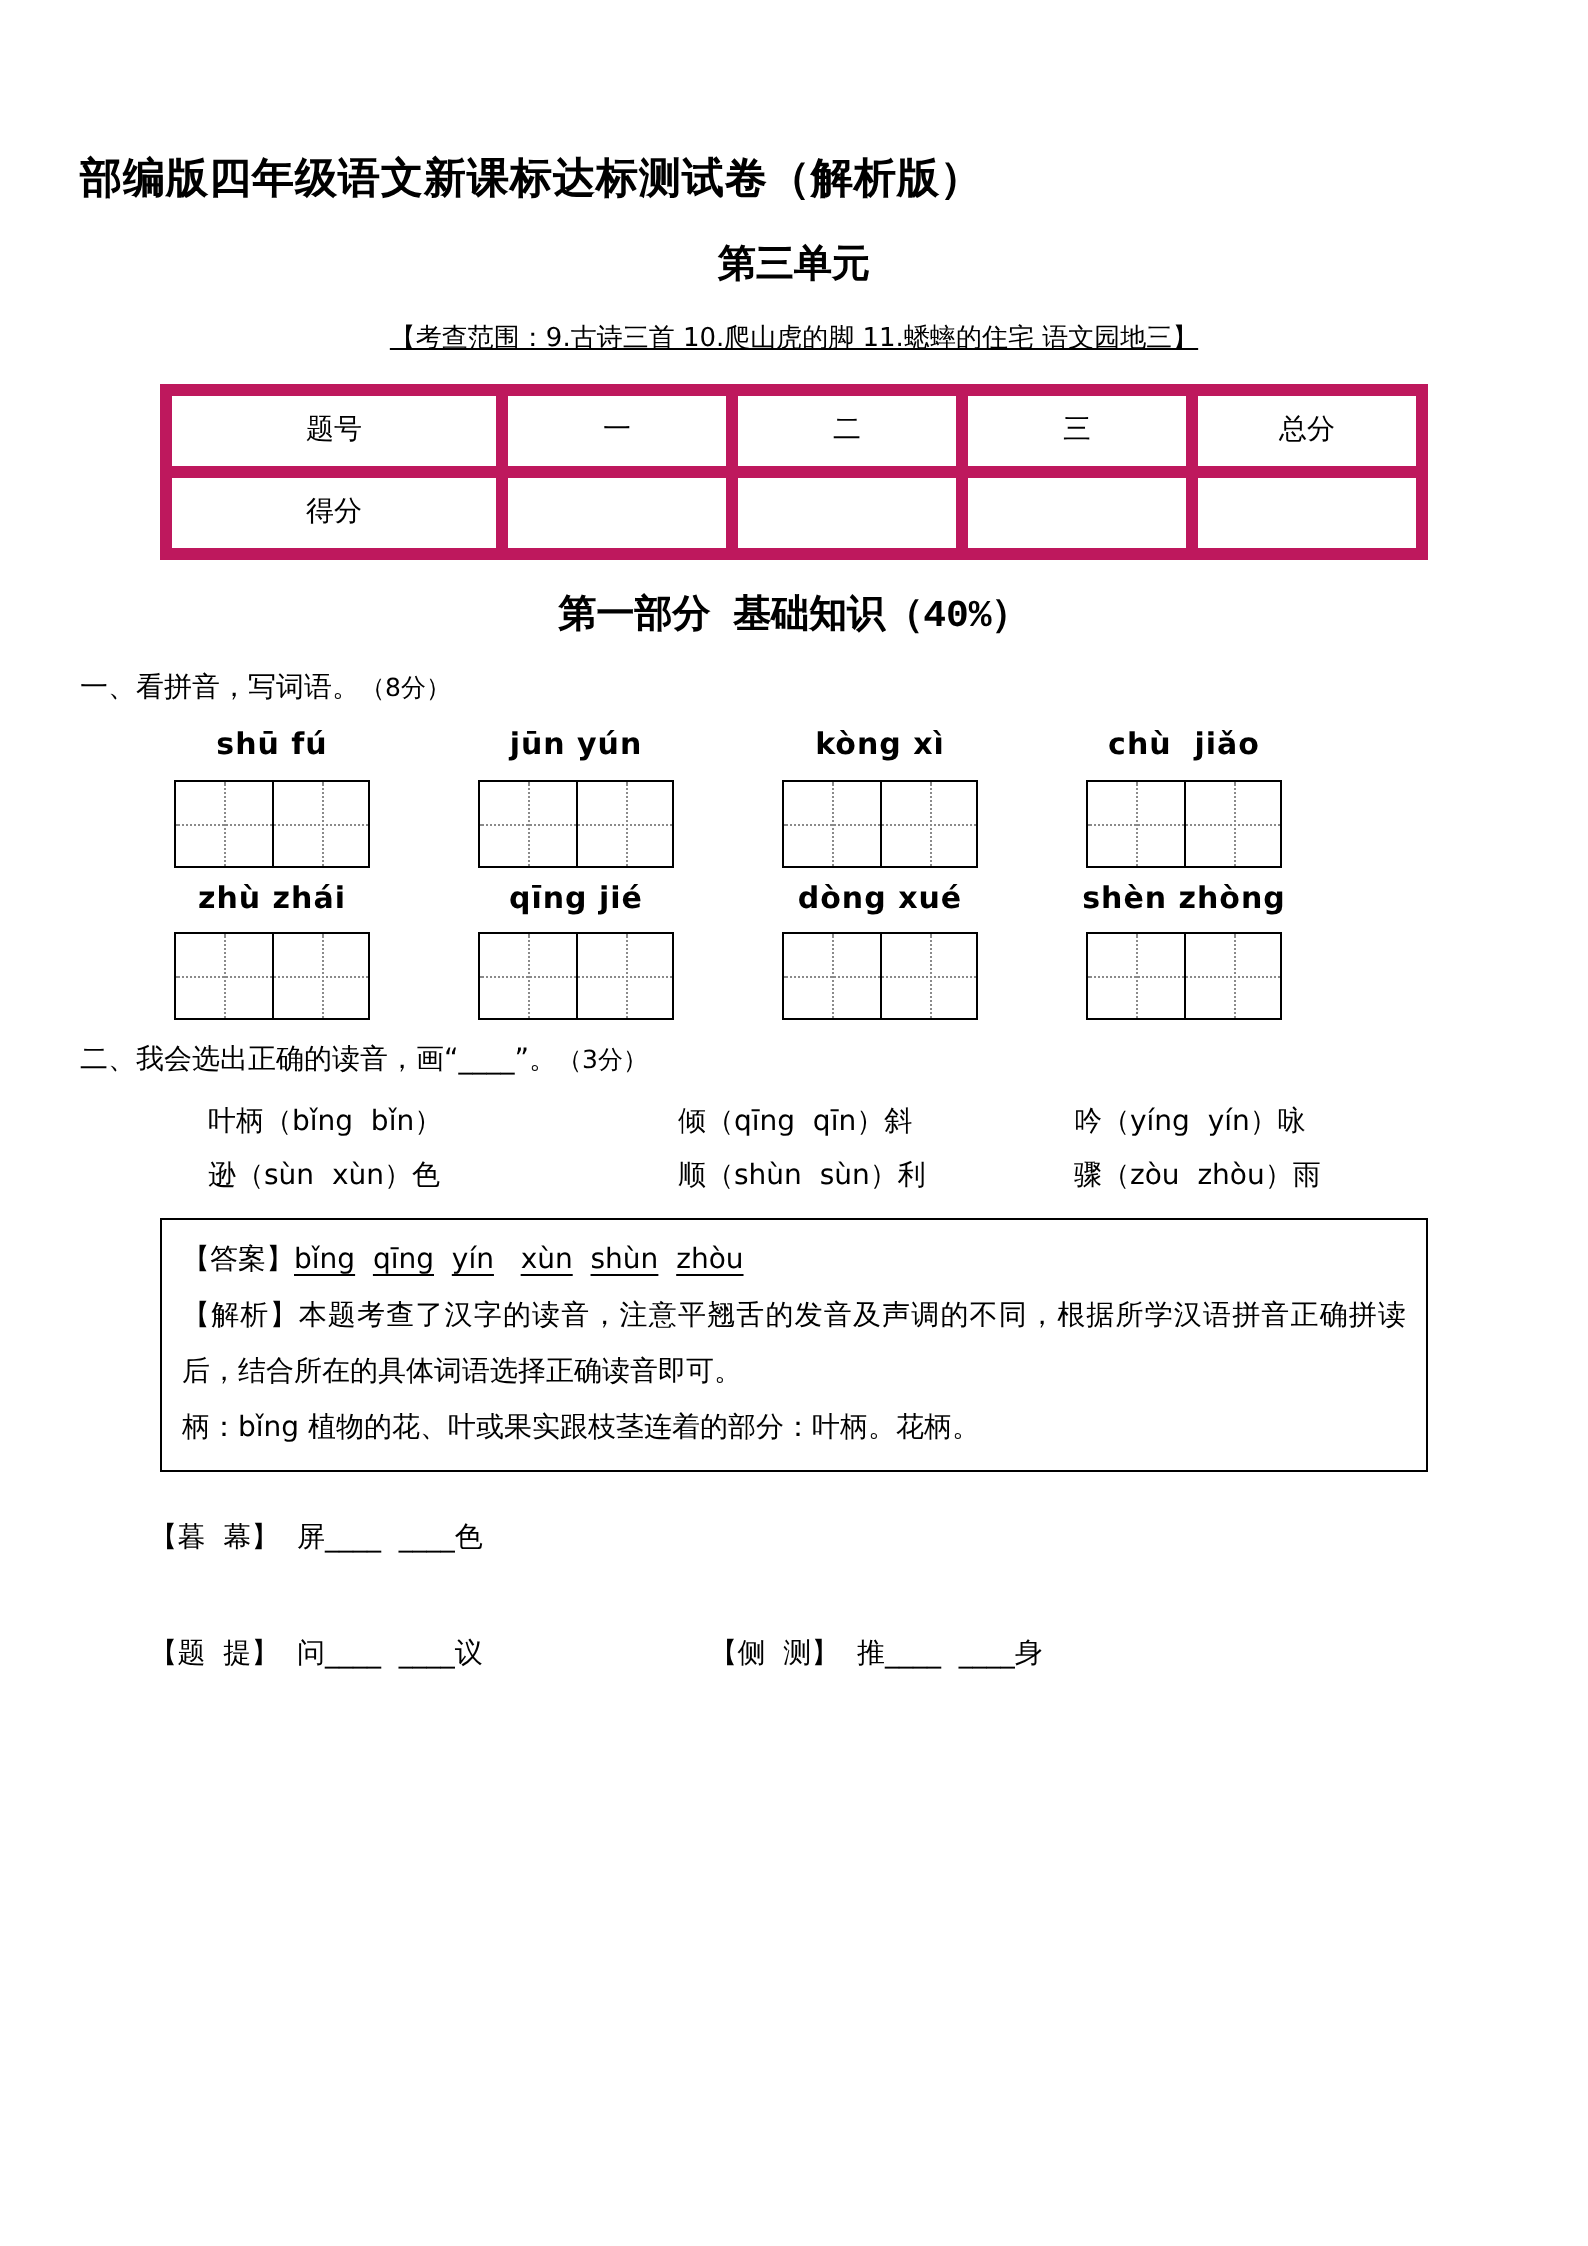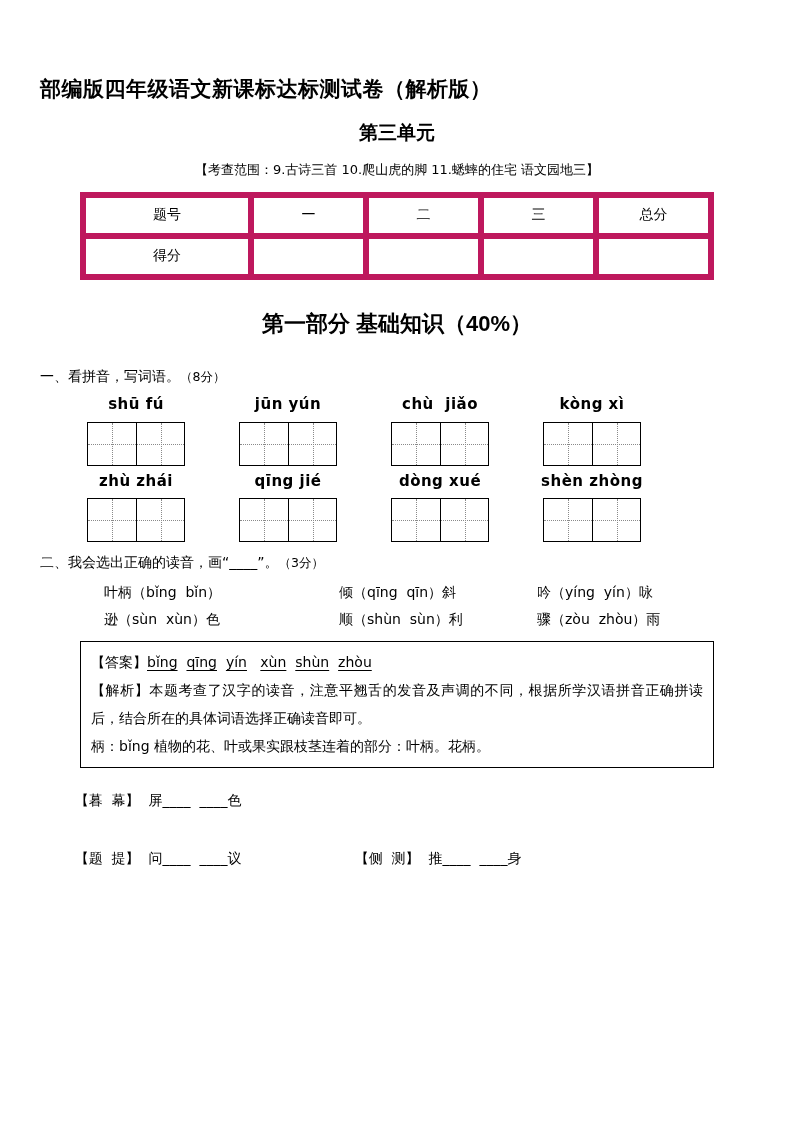--- a/index.html
+++ b/index.html
@@ -42,20 +42,21 @@
     margin: 0;
     padding-top: 20px;
     line-height: 1.2;
   }
   .scope-line {
     text-align: center;
     font-size: 13px;
     margin: 0;
     padding-top: 18px;
     line-height: 1.2;
+    text-decoration: underline;
   }
 
   
   .score-table-wrap {
     padding-top: 14px;
   }
   table.score-table {
     border-collapse: collapse;
     width: 634px;
     margin: 0 auto;
@@ -66,24 +67,24 @@
     height: 33px;
     text-align: center;
     vertical-align: middle;
     font-size: 14px;
     font-family: "DejaVu Serif", serif;
   }
   table.score-table td.label-col { width: 160px; }
 
   .part-title {
     text-align: center;
-    font-family: Liberation Sans, sans-serif;
+    font-family: Liberation Mono, monospace;
     font-weight: bold;
-    font-size: 22px;
-    margin: 14px;
+    font-size: 19px;
+    margin: 0;
     padding-top: 16px;
     padding-bottom: 4px;
     line-height: 1.3;
   }
 
   
   .q-head {
     font-size: 14px;
     line-height: 1.5;
     margin: 0;
@@ -237,28 +238,28 @@
       </div>
     </div>
     <div class="grid-cellgroup">
       <div class="pinyin-label">jūn yún</div>
       <div class="tianzige">
         <div class="tz-cell"></div>
         <div class="tz-cell"></div>
       </div>
     </div>
     <div class="grid-cellgroup">
+      <div class="pinyin-label">kòng xì</div>
+      <div class="tianzige">
+        <div class="tz-cell"></div>
+        <div class="tz-cell"></div>
+      </div>
+    </div>
+    <div class="grid-cellgroup">
       <div class="pinyin-label">chù  jiǎo</div>
-      <div class="tianzige">
-        <div class="tz-cell"></div>
-        <div class="tz-cell"></div>
-      </div>
-    </div>
-    <div class="grid-cellgroup">
-      <div class="pinyin-label">kòng xì</div>
       <div class="tianzige">
         <div class="tz-cell"></div>
         <div class="tz-cell"></div>
       </div>
     </div>
   </div>
 
   <div class="grid-row">
     <div class="grid-cellgroup">
       <div class="pinyin-label">zhù zhái</div>

